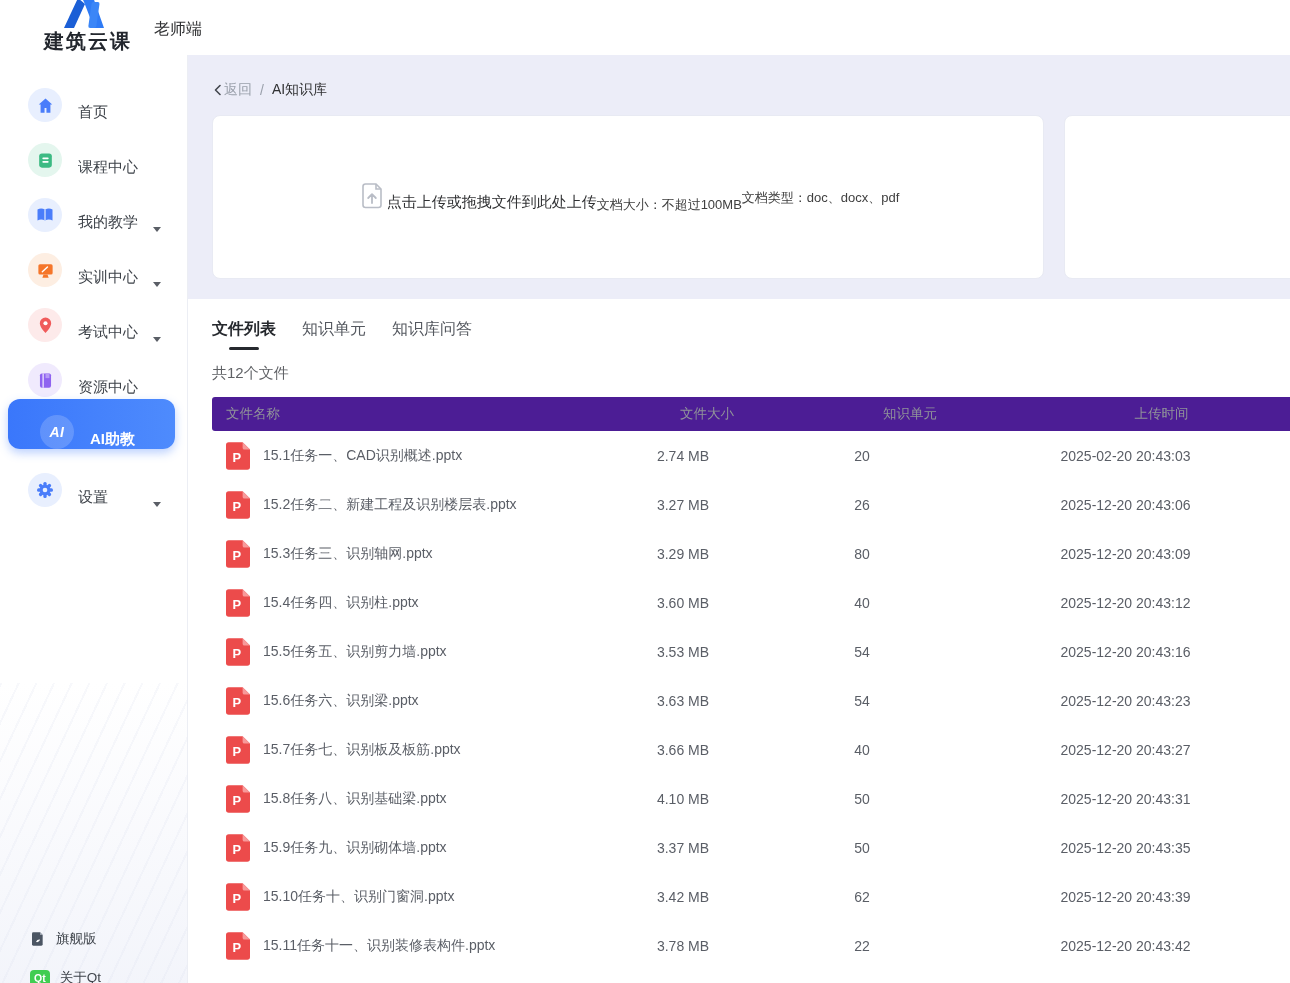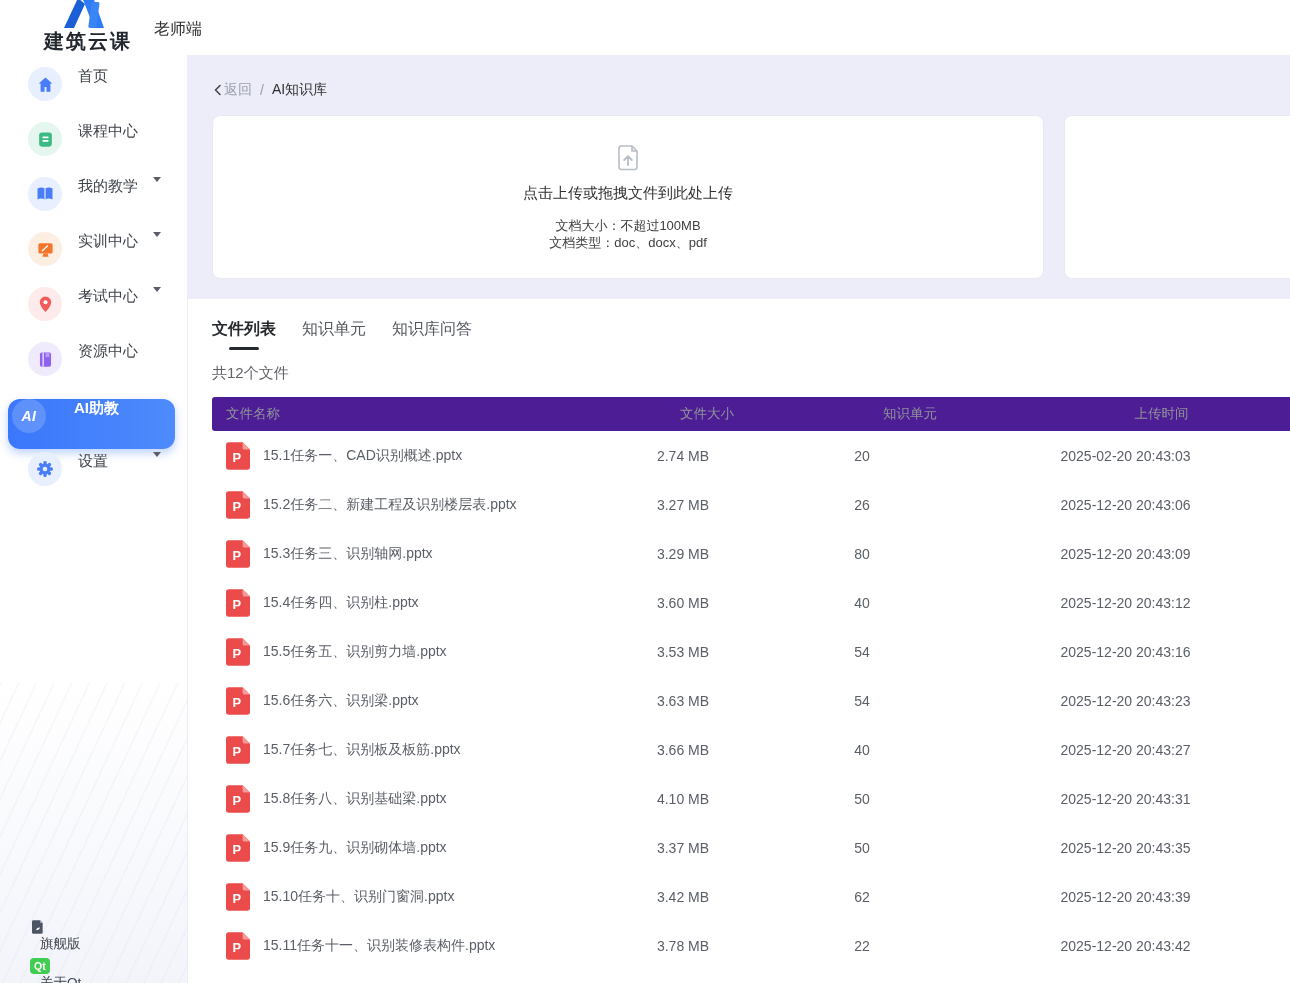--- a/index.html
+++ b/index.html
@@ -24,68 +24,67 @@
     display:flex; flex-direction:column; position:relative; overflow:hidden;
   }
   .sidebar::after {
     content:""; position:absolute; left:0; right:0; bottom:0; height:300px; pointer-events:none;
     background:
       repeating-linear-gradient(115deg, rgba(214,219,236,.18) 0 2px, transparent 2px 16px),
       linear-gradient(180deg, rgba(255,255,255,0) 0%, rgba(233,236,247,.55) 100%);
   }
   .menu { padding-top:12px; }
   .menu-item {
-    height:55px; display:flex; align-items:flex-start; padding-left:28px;
+    height:55px; display:flex; align-items:flex-end; padding-left:28px;
     cursor:pointer; position:relative;
   }
   .menu-item .ic {
     width:34px; height:34px; border-radius:50%; display:flex;
     align-items:center; justify-content:center; flex-shrink:0;
   }
   .menu-item .lbl { margin-left:16px; font-size:15px; color:#3d4249; }
   .caret {
     position:absolute; right:26px; width:0; height:0;
     border-left:4.5px solid transparent; border-right:4.5px solid transparent;
     border-top:5.5px solid #5a5e66;
   }
   .menu-item.active {
-    height:50px; margin:2px 12px 3px 8px; padding-left:4px; border-radius:12px;
+    height:50px; margin:2px 12px 3px 8px; padding-left:32px; border-radius:12px;
     background:linear-gradient(90deg,#3a77fb,#4e8bfd);
     box-shadow:0 4px 10px rgba(62,123,252,.35);
-    gap:12px;
   }
   .menu-item.active .lbl { color:#fff; font-weight:bold; }
   .ic-blue   { background:#e8effe; }
   .ic-green  { background:#e4f6ee; }
   .ic-orange { background:#fdeee2; }
   .ic-pink   { background:#fdeaea; }
   .ic-purple { background:#f0eafd; }
   .ic-ai     { background:rgba(255,255,255,.18); color:#fff; font-weight:bold; font-size:14px; font-style:italic; letter-spacing:.5px; }
 
   .sidebar-footer { margin-top:auto; padding-left:30px; margin-bottom:-14px; position:relative; z-index:1; }
-  .foot-item { display:flex; align-items:flex-start; height:39px; cursor:pointer;flex-direction:column; }
+  .foot-item { display:flex; align-items:center; height:39px; cursor:pointer; }
   .foot-item .f-lbl { margin-left:10px; font-size:13.5px; color:#3f444b; }
   .qt-badge {
     background:#41cd52; color:#fff; font-size:10.5px; font-weight:bold;
     border-radius:4px; padding:2px 4px; line-height:12px;
   }
 
   
   .content { flex:1; background:#ecedf8; overflow:hidden; display:flex; flex-direction:column; }
   .breadcrumb { display:flex; align-items:center; margin:26px 0 0 24px; font-size:14px; }
   .bc-back { color:#9aa0ab; cursor:pointer; }
   .bc-sep { color:#9aa0ab; margin:0 8px; }
   .bc-cur { color:#303133; }
 
   .cards-row { display:flex; gap:20px; margin:16px 0 0 24px; width:max-content; }
   .upload-card, .side-card {
     background:#fff; border:1px solid #e8eaf3; border-radius:8px; height:164px;
   }
   .upload-card {
-    width:832px; display:flex; flex-direction:column; align-items:center;
+    width:832px; display:flex; flex-direction:row; align-items:center;
     justify-content:center; cursor:pointer;
   }
   .side-card { width:420px; }
   .upload-main { font-size:15px; color:#303133; margin-top:10px; }
   .upload-hint { font-size:13px; color:#404040; line-height:17px; }
   .upload-hint.first { margin-top:14px; }
 
   .white-section { background:#fff; margin-top:20px; flex:1; padding:20px 0 0 24px; }
   .tabs { display:flex; gap:26px; }
   .tab { font-size:16px; color:#54585f; padding-bottom:10px; position:relative; cursor:pointer; }

